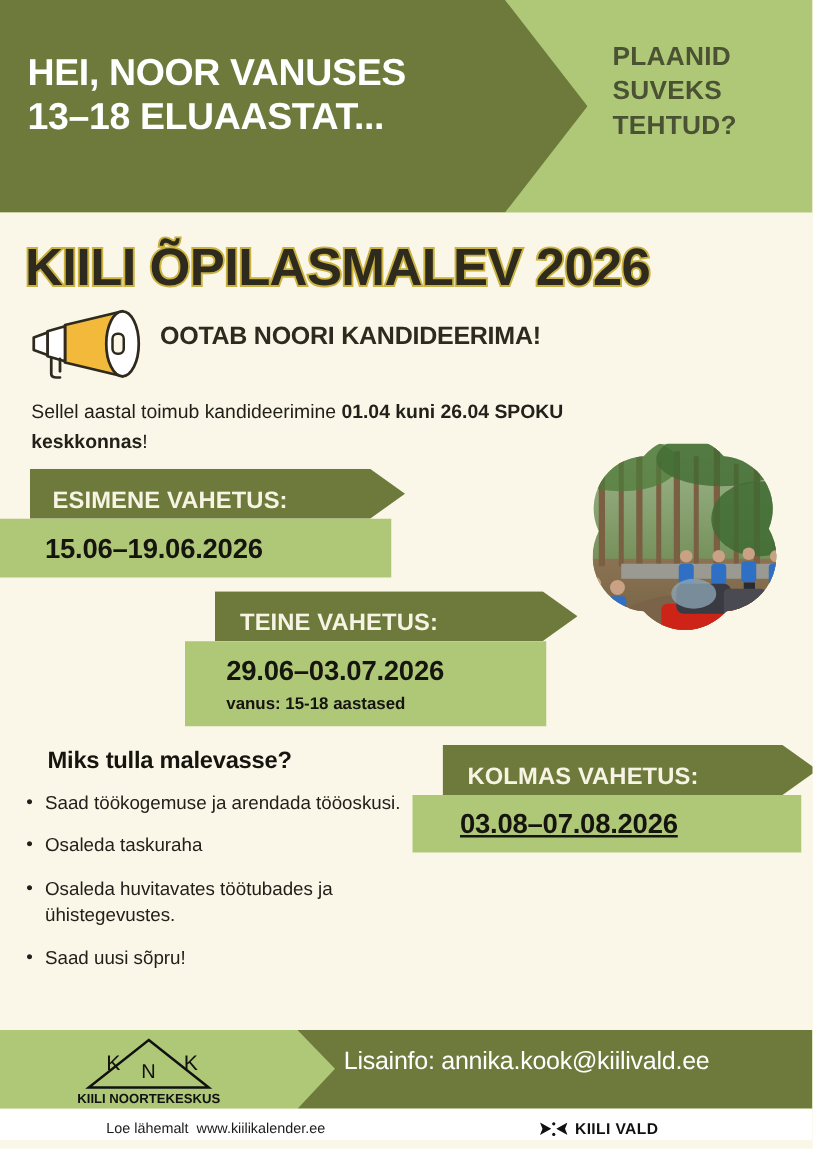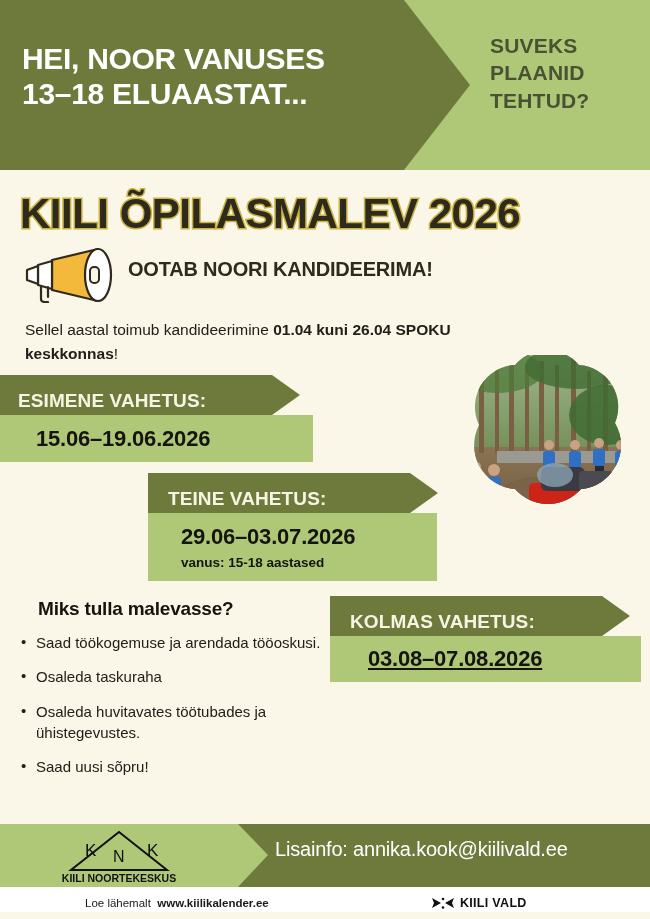--- a/index.html
+++ b/index.html
@@ -53,21 +53,21 @@
   .intro {
     position:absolute; left:25px; top:318px; width:470px;
     font-size:15.5px; color:#22201A; line-height:1.55;
   }
   .intro b { font-weight:bold; }
 
   
   .shift-head {
     position:absolute; height:52px; background:#6E7A3C;
     color:#F7F4E4; font-weight:bold; font-size:19px;
-    display:flex; align-items:center; letter-spacing:0.1px;
+    display:flex; align-items:center; letter-spacing:0.1px;margin-left:24px;
   }
   .shift-body {
     position:absolute; background:#AFC878;
     color:#16140F; font-weight:bold;
     display:flex; flex-direction:column; justify-content:center;
   }
   .shift-date { font-size:22px; letter-spacing:-0.2px; }
   .shift-note { font-size:13.5px; margin-top:5px; }
 
   
@@ -112,39 +112,39 @@
     position:absolute; left:275px; top:838px;
     color:#FFFFFF; font-size:20px; letter-spacing:-0.2px; white-space:nowrap;
   }
 
   
   .bottombar { position:absolute; left:0; top:887px; width:650px; height:32px; background:#FFFFFF; }
   .loe {
     position:absolute; left:85px; top:897px;
     font-size:11.5px; color:#1A1A1A; white-space:nowrap;
   }
-  .loe b { font-weight:bold; }
+  .loe b { font-weight:normal; }
   .kv-logo { position:absolute; left:432px; top:895px; height:16px; display:flex; align-items:center; gap:6px; }
   .kv-text { font-size:12.5px; font-weight:bold; color:#111; letter-spacing:0.3px; }
   .bottom-strip { position:absolute; left:0; top:912px; width:650px; height:7px; background:#FAF7E8; }
 </style>
 </head>
 <body>
 
 <div class="poster">
 
   <div class="header">
     <div class="header-chev"></div>
     <div class="header-title">
       <div>HEI, NOOR VANUSES</div>
       <div>13–18 ELUAASTAT...</div>
     </div>
     <div class="header-side">
+      <div>PLAANID</div>
       <div>SUVEKS</div>
-      <div>PLAANID</div>
       <div>TEHTUD?</div>
     </div>
   </div>
 
   <div class="main-title">KIILI ÕPILASMALEV 2026</div>
 
   <div class="mega-row">
     <svg class="mega-icon" viewBox="0 0 100 56">
       <path d="M30 13 L76 2 L76 54 L30 43 Z" fill="#F2B93B" stroke="#2E2A1E" stroke-width="2.2" stroke-linejoin="round"></path>
       <ellipse cx="76" cy="28" rx="13" ry="26" fill="#FFFFFF" stroke="#2E2A1E" stroke-width="2.2"></ellipse>

